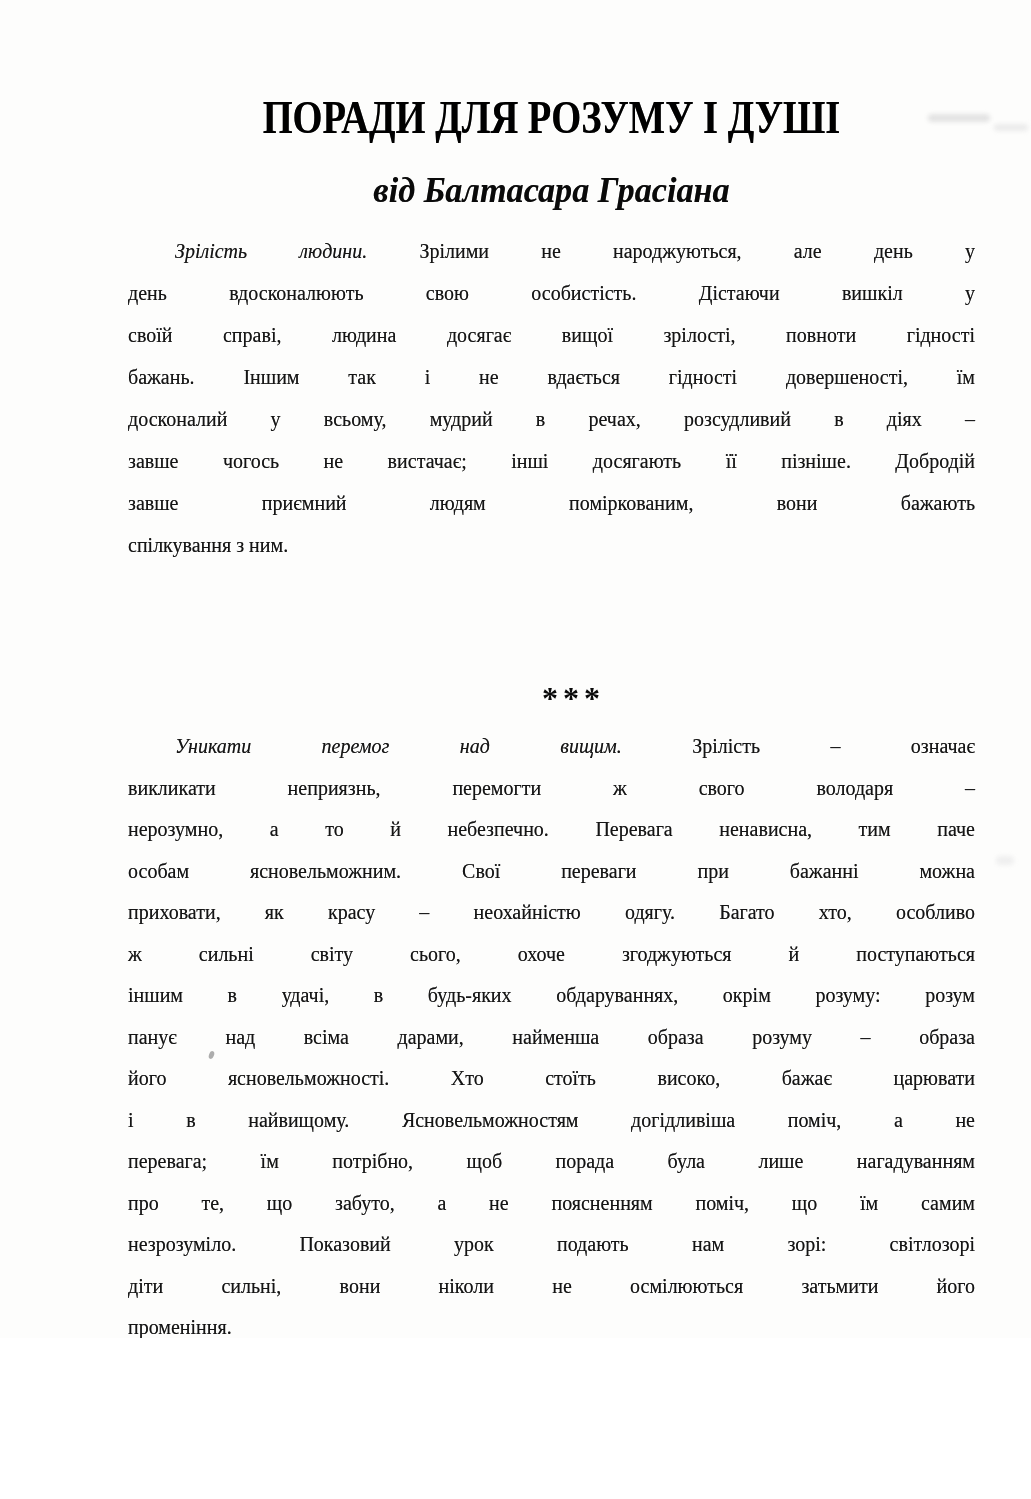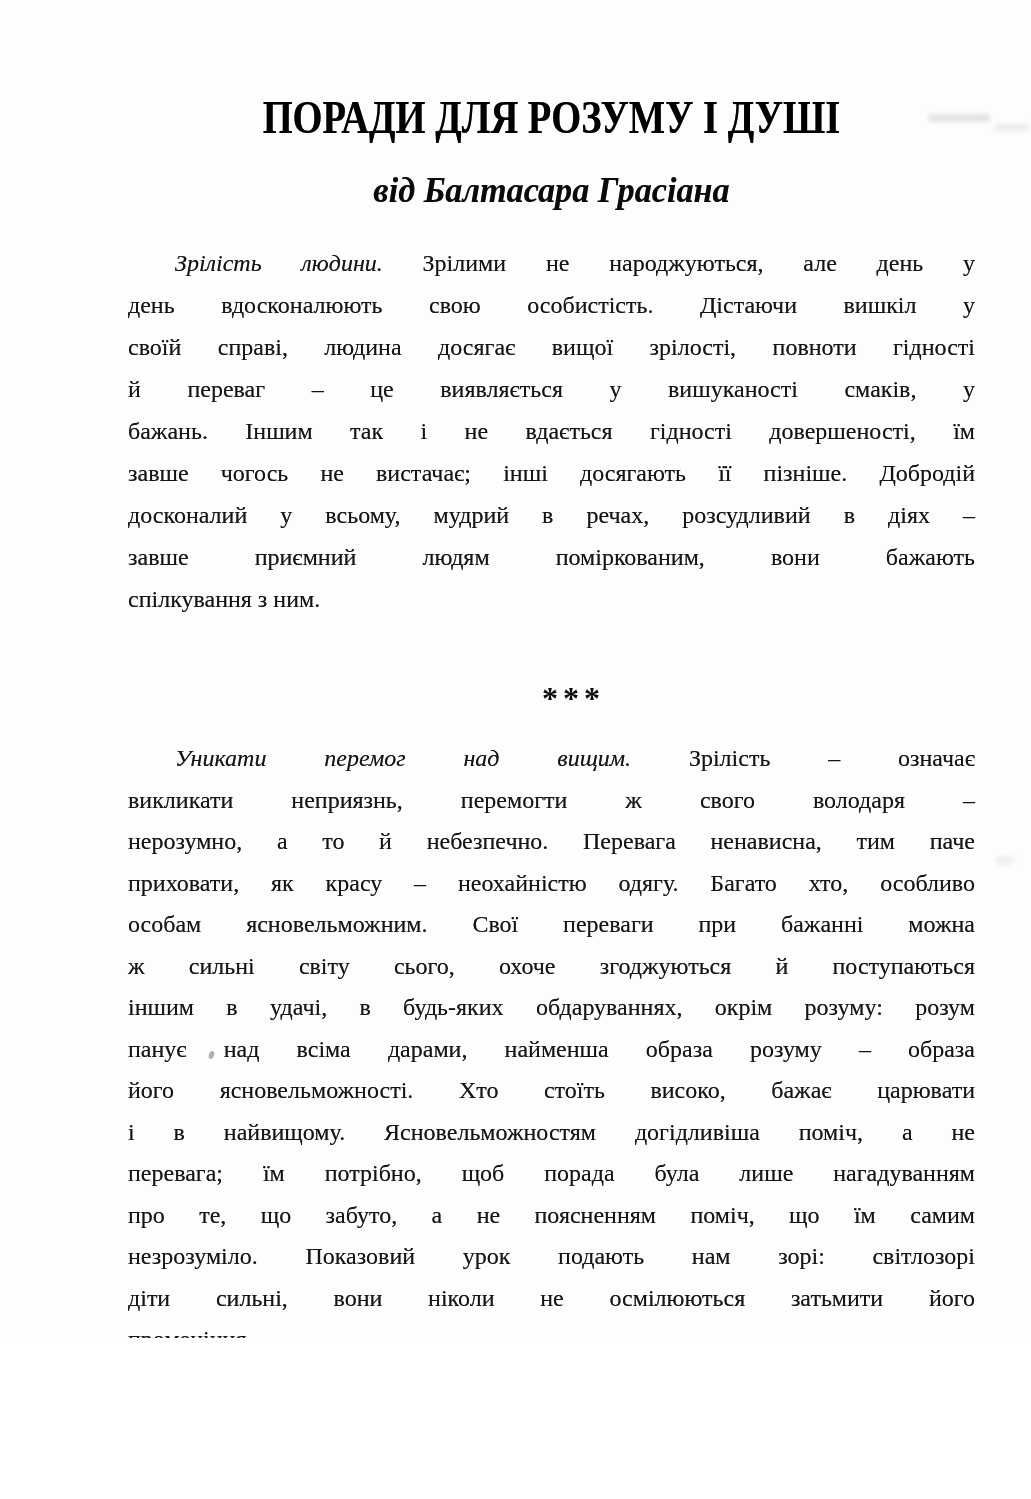--- a/index.html
+++ b/index.html
@@ -27,23 +27,22 @@
     position:absolute; top:168px; left:0; width:100%;
     margin:0; text-align:center;
     font-size:36px; font-weight:700; font-style:italic; line-height:44px;
     color:#0a0a0a;
     transform:scaleX(0.95); transform-origin:50% 0;
     white-space:nowrap;
     text-shadow:0 0 0.4px rgba(0,0,0,.5);
   }
   .para {
     position:absolute; left:0; width:100%;
-    font-size:24px; line-height:42px;
+    font-size:20px; line-height:42px;
     text-shadow:0 0 0.45px rgba(0,0,0,.55);
-    margin-top:12px;
   }
   .para-1 { top:230px; }
   .para-2 { top:726px; line-height:41.5px; }
   .line { text-align:justify; text-align-last:justify; }
   .line.last { text-align-last:left; }
   .line.indent { padding-left:47px; }
   .it { font-style:italic; }
   .separator {
     position:absolute; top:676px; left:22px; width:100%;
     text-align:center; font-size:32px; font-weight:700; line-height:44px;
@@ -74,34 +73,33 @@
 <body>
 
 <div class="page">
   <div class="content">
     <h1 class="doc-title">ПОРАДИ ДЛЯ РОЗУМУ І ДУШІ</h1>
     <h2 class="doc-subtitle">від Балтасара Грасіана</h2>
     <div class="para para-1">
         <div class="line indent"><span class="it">Зрілість людини.</span><span> Зрілими не народжуються, але день у</span></div>
         <div class="line"><span>день вдосконалюють свою особистість. Дістаючи вишкіл у</span></div>
         <div class="line"><span>своїй справі, людина досягає вищої зрілості, повноти гідності</span></div>
-        <div class="line"><span>й переваг – це виявляється у вишуканості смаків, у</span></div>
         <div class="line"><span>бажань. Іншим так і не вдається гідності довершеності, їм</span></div>
+        <div class="line"><span>досконалий у всьому, мудрий в речах, розсудливий в діях –</span></div>
         <div class="line"><span>завше чогось не вистачає; інші досягають її пізніше. Добродій</span></div>
-        <div class="line"><span>досконалий у всьому, мудрий в речах, розсудливий в діях –</span></div>
         <div class="line"><span>завше приємний людям поміркованим, вони бажають</span></div>
         <div class="line last"><span>спілкування з ним.</span></div>
       </div>
     <div class="separator">***</div>
     <div class="para para-2">
         <div class="line indent"><span class="it">Уникати перемог над вищим.</span><span> Зрілість – означає</span></div>
         <div class="line"><span>викликати неприязнь, перемогти ж свого володаря –</span></div>
         <div class="line"><span>нерозумно, а то й небезпечно. Перевага ненависна, тим паче</span></div>
+        <div class="line"><span>особам ясновельможним. Свої переваги при бажанні можна</span></div>
         <div class="line"><span>приховати, як красу – неохайністю одягу. Багато хто, особливо</span></div>
-        <div class="line"><span>особам ясновельможним. Свої переваги при бажанні можна</span></div>
         <div class="line"><span>ж сильні світу сього, охоче згоджуються й поступаються</span></div>
         <div class="line"><span>іншим в удачі, в будь-яких обдаруваннях, окрім розуму: розум</span></div>
         <div class="line"><span>панує над всіма дарами, найменша образа розуму – образа</span></div>
         <div class="line"><span>його ясновельможності. Хто стоїть високо, бажає царювати</span></div>
         <div class="line"><span>і в найвищому. Ясновельможностям догідливіша поміч, а не</span></div>
         <div class="line"><span>перевага; їм потрібно, щоб порада була лише нагадуванням</span></div>
         <div class="line"><span>про те, що забуто, а не поясненням поміч, що їм самим</span></div>
         <div class="line"><span>незрозуміло. Показовий урок подають нам зорі: світлозорі</span></div>
         <div class="line"><span>діти сильні, вони ніколи не осмілюються затьмити його</span></div>
         <div class="line last"><span>променіння.</span></div>

